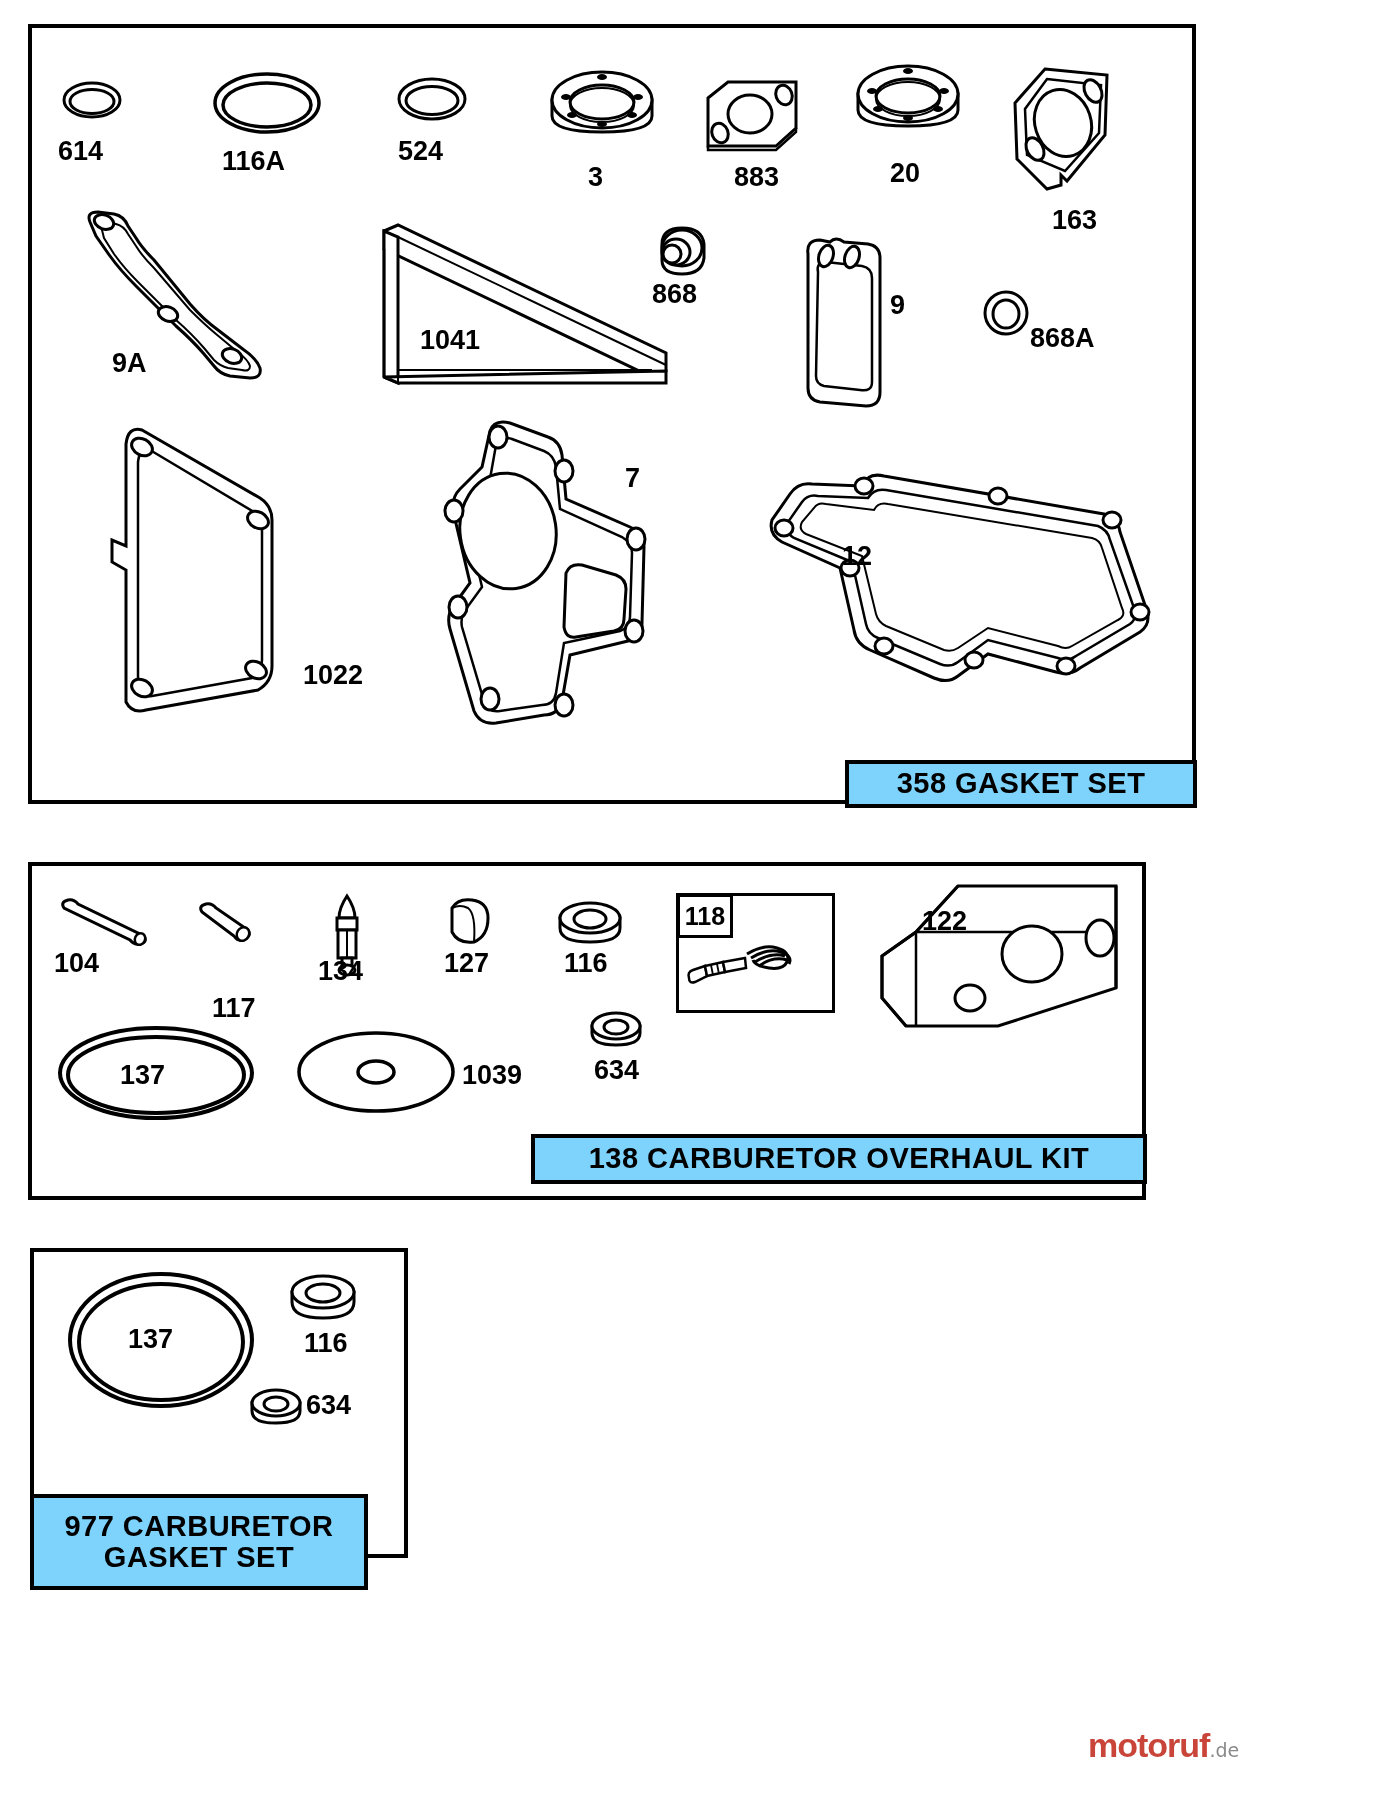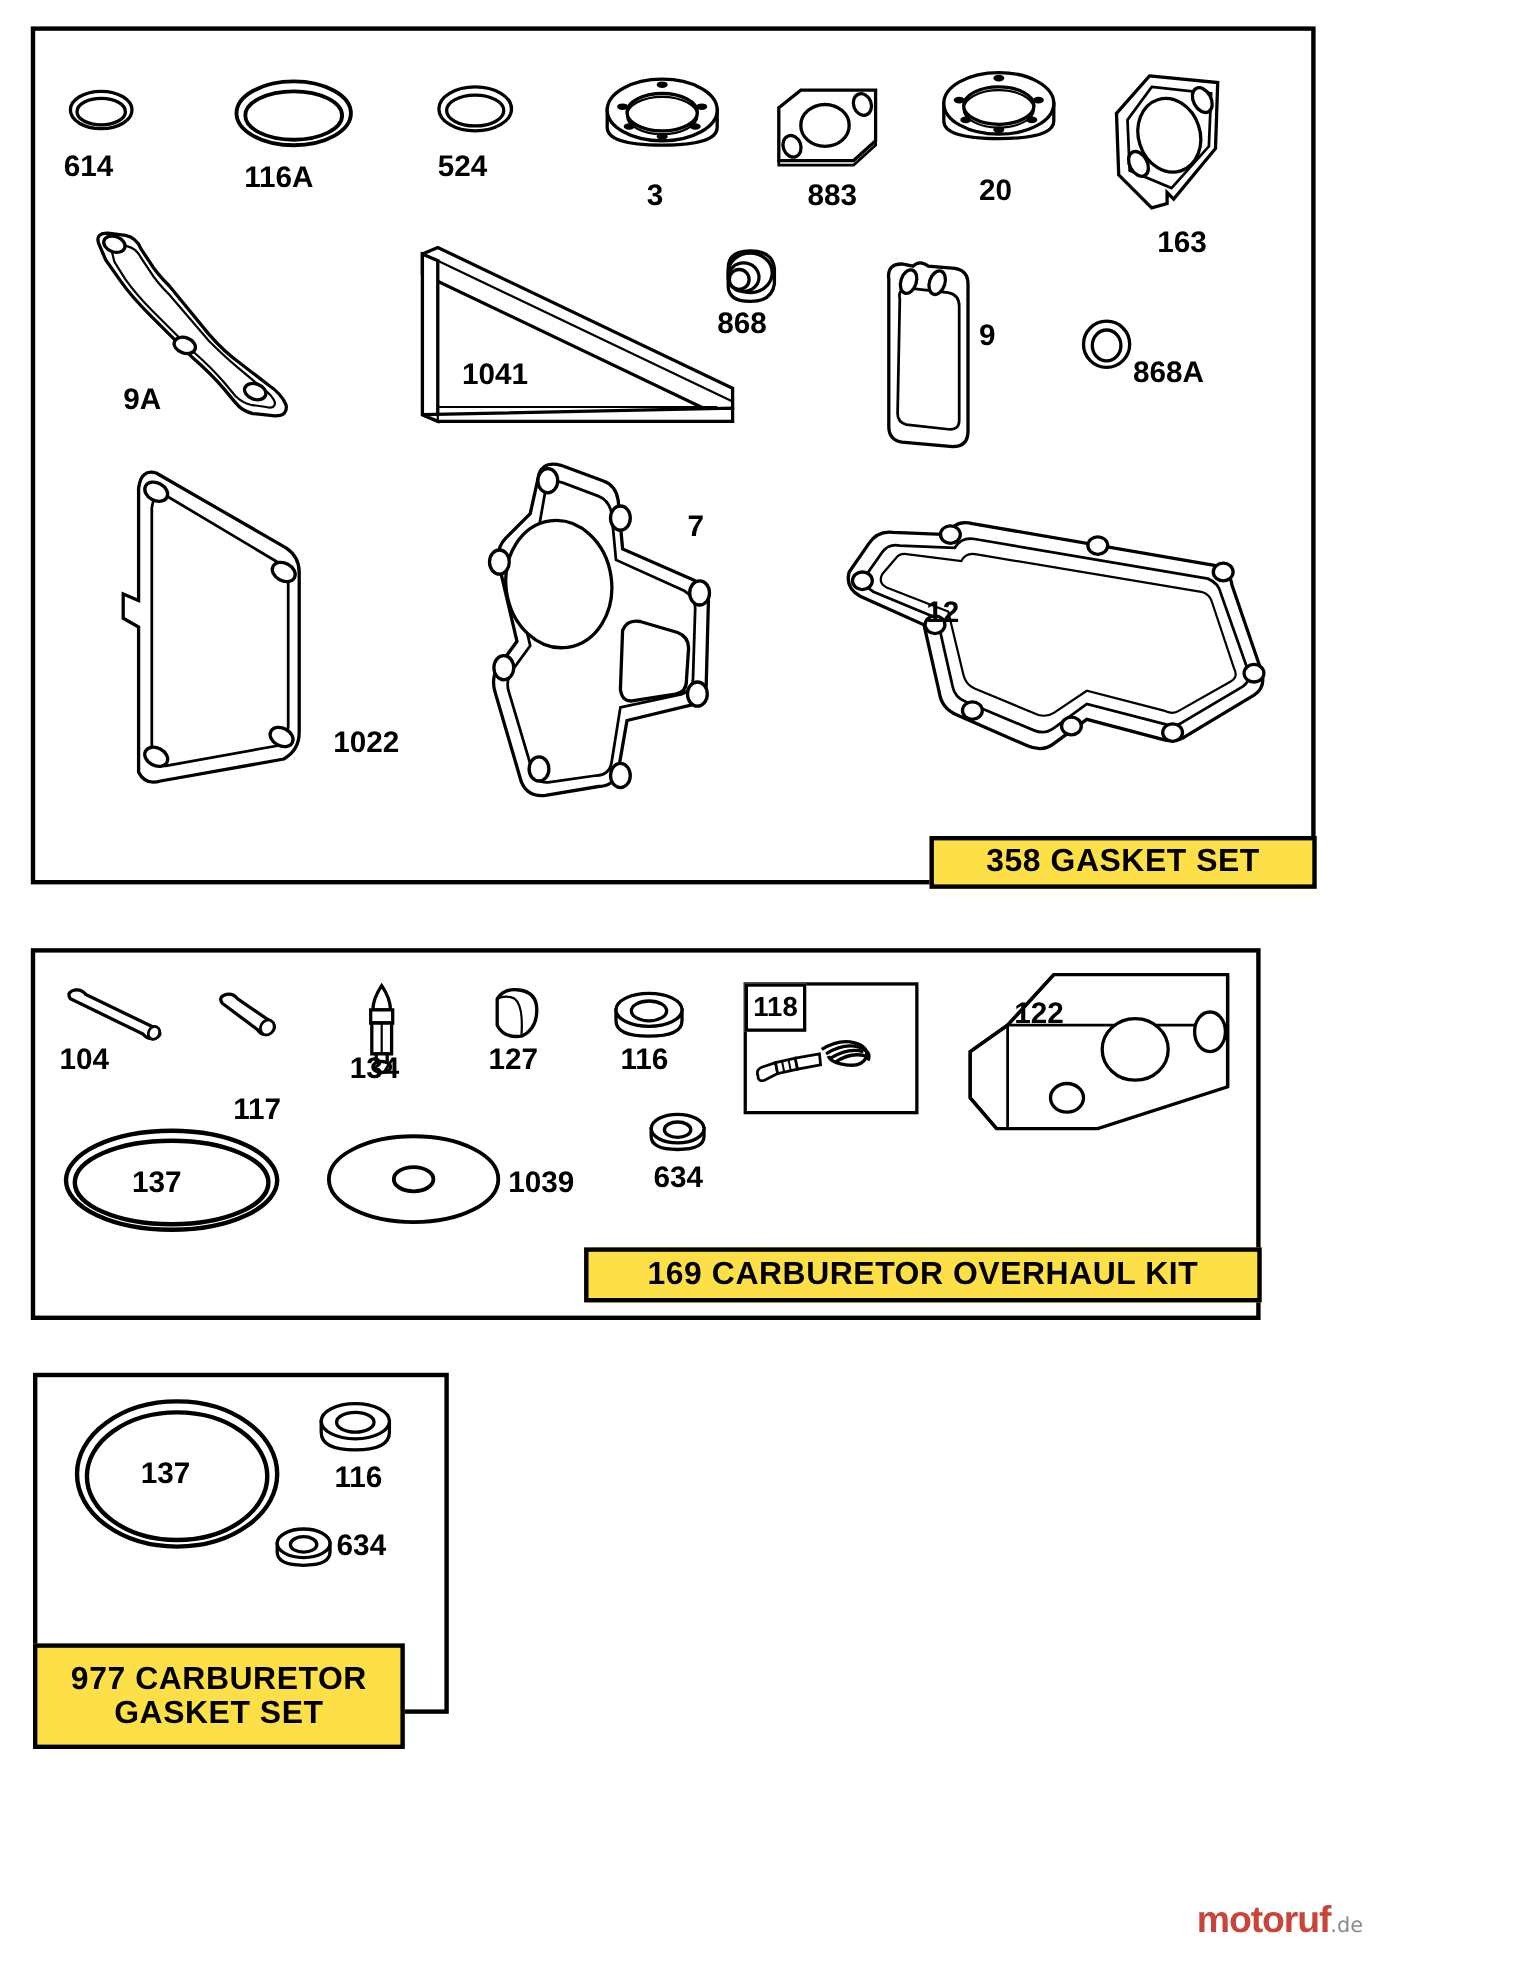--- a/index.html
+++ b/index.html
@@ -31,21 +31,21 @@
     box-sizing: border-box;
   }
   #panel-gasket-set   { left: 28px;  top: 24px;   width: 1168px; height: 780px; }
   #panel-carb-kit     { left: 28px;  top: 862px;  width: 1118px; height: 338px; }
   #panel-carb-gasket  { left: 30px;  top: 1248px; width: 378px;  height: 310px; }
 
   
   .caption-box {
     position: absolute;
     border: 4px solid #000;
-    background: #fde047;
+    background: #7dd3fc;
     box-sizing: border-box;
     display: flex;
     align-items: center;
     justify-content: center;
     font-weight: bold;
     letter-spacing: .5px;
     color: #000;
     text-align: center;
     line-height: 1.08;
   }
@@ -417,21 +417,21 @@
 
   <div class="art" style="left:588px; top:1009px;">
     <svg width="56" height="44" viewBox="0 0 56 44">
       <path d="M4,17 L4,24 Q4,36 28,36 Q52,36 52,24 L52,17 Z" fill="#fff" stroke="#000" stroke-width="3"></path>
       <ellipse cx="28" cy="17" rx="24" ry="13" fill="#fff" stroke="#000" stroke-width="3"></ellipse>
       <ellipse cx="28" cy="18" rx="12" ry="7" fill="#fff" stroke="#000" stroke-width="3"></ellipse>
     </svg>
   </div>
   <div class="lbl" style="left:594px; top:1057px;">634</div>
 
-  <div class="caption-box" id="caption-carb-kit">169 CARBURETOR OVERHAUL KIT</div>
+  <div class="caption-box" id="caption-carb-kit">138 CARBURETOR OVERHAUL KIT</div>
 
   <div class="panel" id="panel-carb-gasket"></div>
 
   <div class="art" style="left:66px; top:1270px;">
     <svg width="190" height="140" viewBox="0 0 190 140">
       <ellipse cx="95" cy="70" rx="91" ry="66" fill="none" stroke="#000" stroke-width="4"></ellipse>
       <ellipse cx="95" cy="72" rx="82" ry="58" fill="none" stroke="#000" stroke-width="4"></ellipse>
     </svg>
   </div>
   <div class="lbl" style="left:128px; top:1326px;">137</div>

